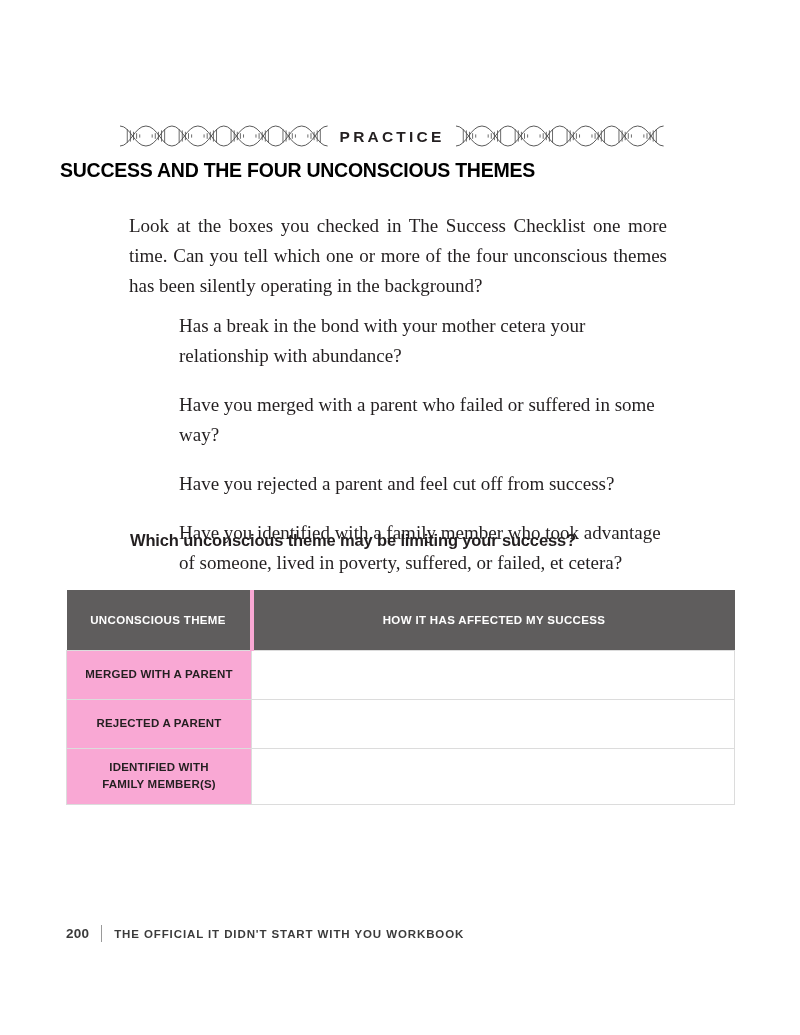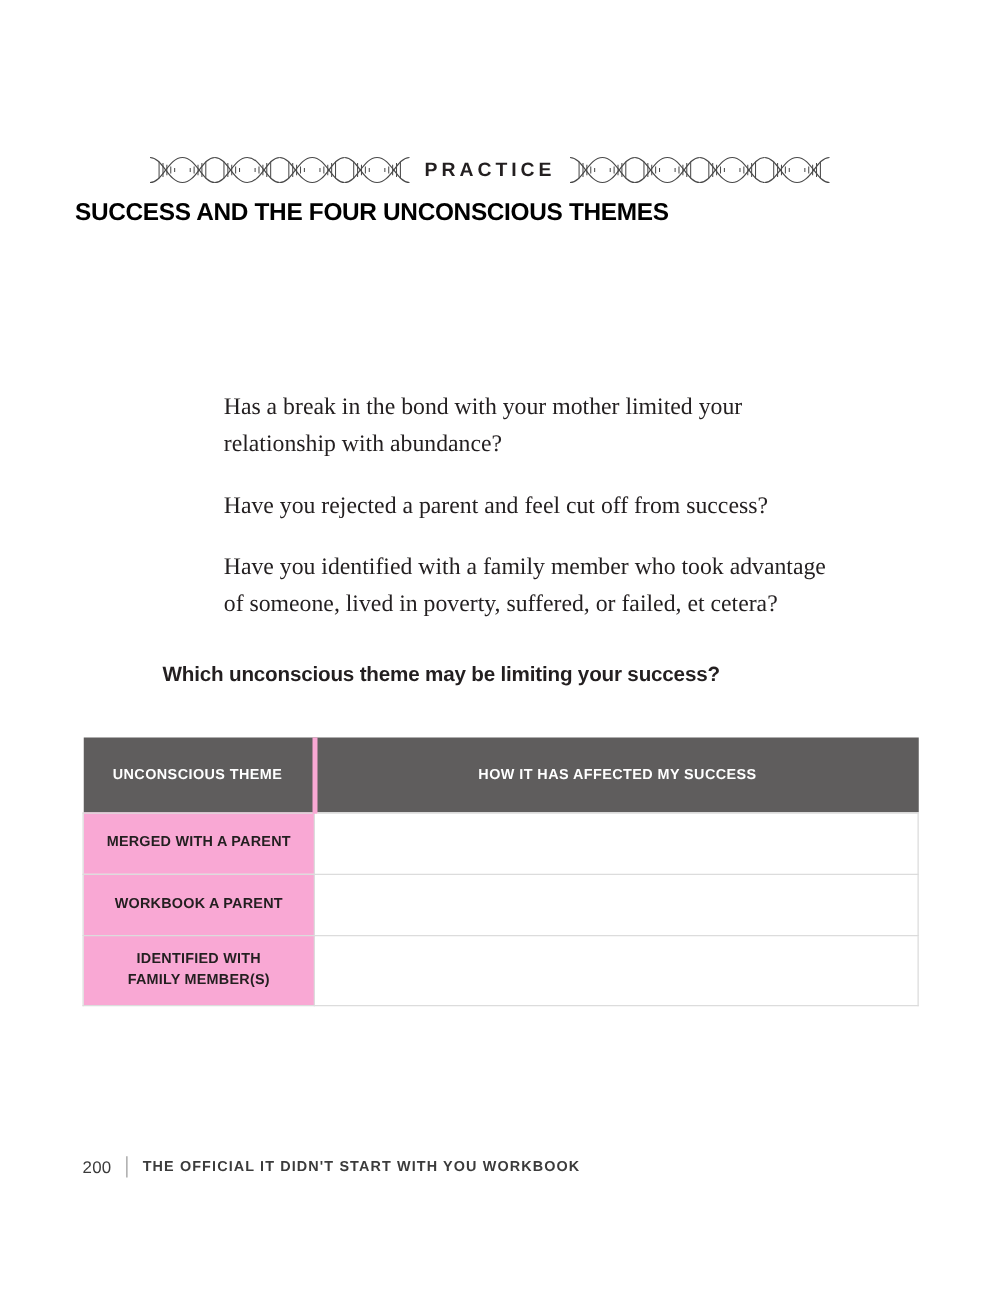--- a/index.html
+++ b/index.html
@@ -162,21 +162,21 @@
   .footer {
     position: absolute;
     left: 66px;
     top: 925px;
     display: flex;
     align-items: center;
     font-family: "Liberation Sans", "DejaVu Sans", sans-serif;
     color: #3b3b3b;
   }
   .footer .page-num {
-    font-weight: normal;
+    font-weight: bold;
     font-size: 13.5px;
     letter-spacing: 0.2px;
   }
   .footer .sep {
     display: inline-block;
     width: 1px;
     height: 17px;
     background: #9a9a9a;
     margin: 0 12px;
   }
@@ -223,23 +223,25 @@
     <svg class="helix" viewBox="0 0 200 26" preserveAspectRatio="none">
       <use href="#helixUnit" x="0"></use>
       <use href="#helixUnit" x="50"></use>
       <use href="#helixUnit" x="100"></use>
       <use href="#helixUnit" x="150"></use>
     </svg>
   </div>
 
   <h1 class="section-title">SUCCESS AND THE FOUR UNCONSCIOUS THEMES</h1>
 
+  <p class="intro">Look at the boxes you checked in The Success Checklist one more time. Can you tell which one or more of the four unconscious themes has been silently operating in the background?</p>
 
   <div class="questions">
-    <p class="question">Has a break in the bond with your mother limited your relationship with abundance?</p>
+    <p class="question">Has a break in the bond with your mother cetera your relationship with abundance?</p>
+    <p class="question">Have you merged with a parent who failed or suffered in some way?</p>
     <p class="question">Have you rejected a parent and feel cut off from success?</p>
     <p class="question">Have you identified with a family member who took advantage of someone, lived in poverty, suffered, or failed, et cetera?</p>
   </div>
 
   <p class="prompt">Which unconscious theme may be limiting your success?</p>
 
   <table class="theme-table">
     <colgroup>
       <col class="c1">
       <col class="c2">
@@ -249,21 +251,21 @@
         <th class="th-left">UNCONSCIOUS THEME</th>
         <th>HOW IT HAS AFFECTED MY SUCCESS</th>
       </tr>
     </thead>
     <tbody>
       <tr>
         <td class="label-cell">MERGED WITH A PARENT</td>
         <td class="answer-cell"></td>
       </tr>
       <tr>
-        <td class="label-cell">WORKBOOK A PARENT</td>
+        <td class="label-cell">REJECTED A PARENT</td>
         <td class="answer-cell"></td>
       </tr>
       <tr class="tall">
         <td class="label-cell">
           <span>IDENTIFIED WITH</span><br>
           <span>FAMILY MEMBER(S)</span>
         </td>
         <td class="answer-cell"></td>
       </tr>
     </tbody>

